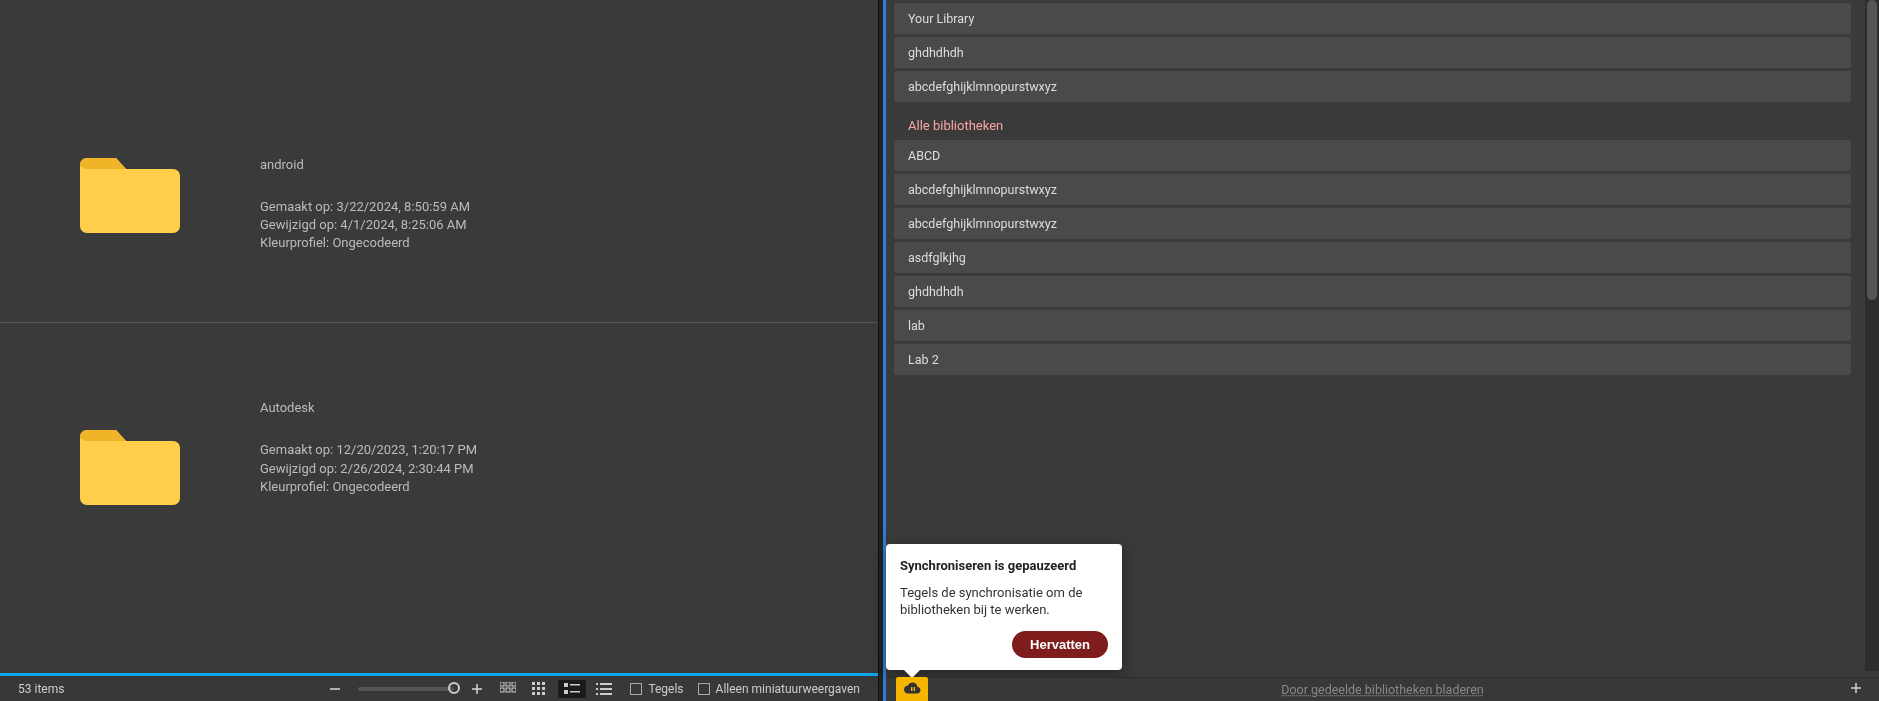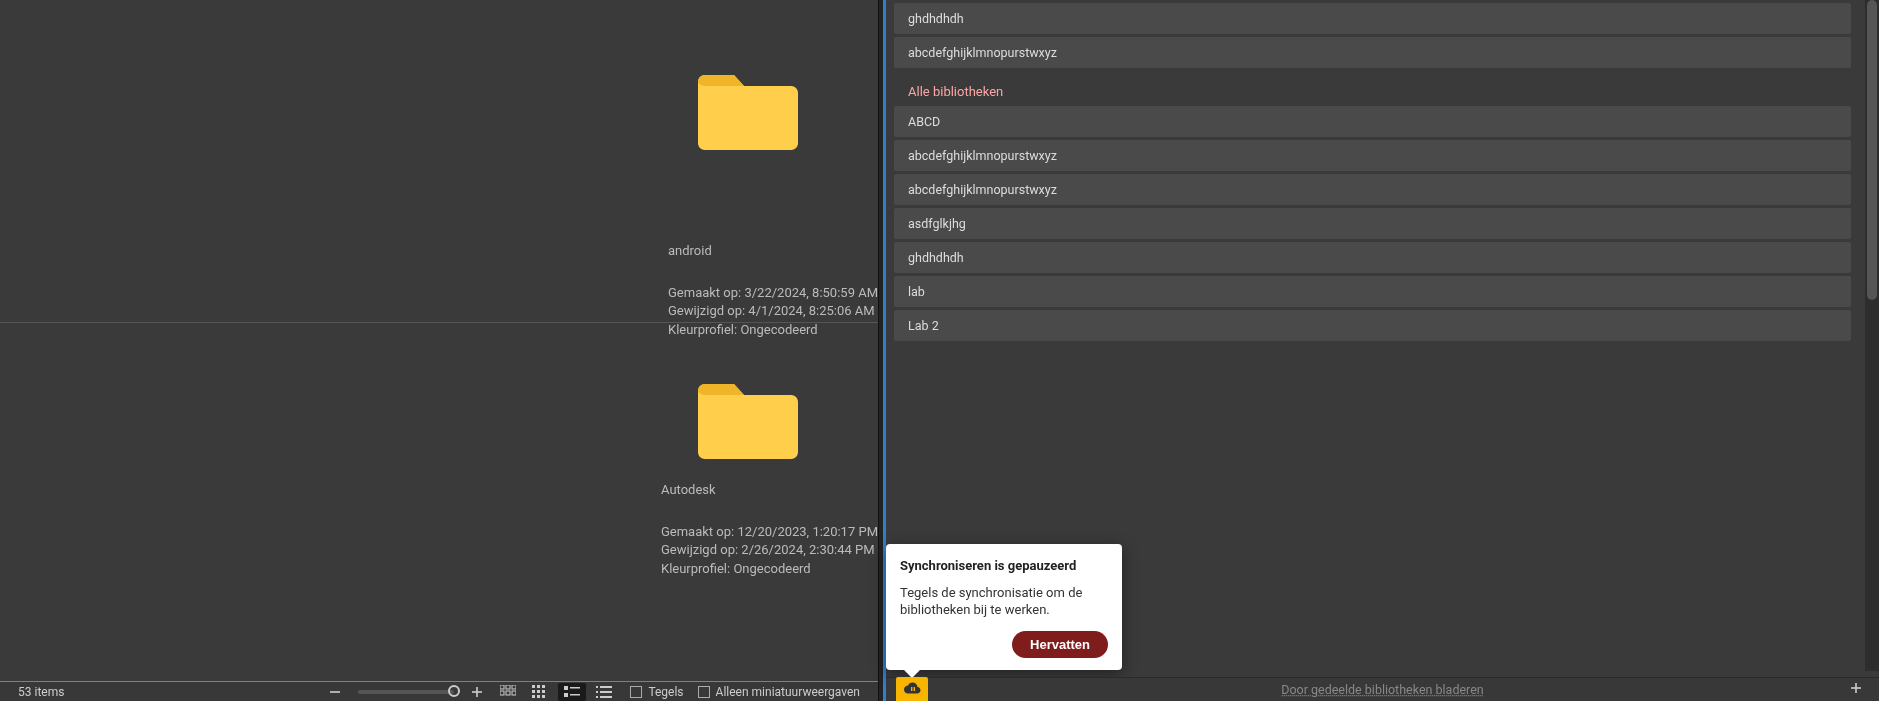--- a/index.html
+++ b/index.html
@@ -25,24 +25,23 @@
     position: relative;
     display: flex;
     flex-direction: column;
   }
   .file-list {
     flex: 1;
     overflow: hidden;
   }
   .file-row {
     display: flex;
-    align-items: flex-end;
+    align-items: center;
     border-top: 1px solid #555;
     height: 250px;
-    flex-direction: column;
   }
   .file-row:first-child { border-top: none; }
   .file-thumb {
     width: 260px;
     display: flex;
     align-items: center;
     justify-content: center;
     padding-top: 70px;
   }
   .folder-icon svg { width: 104px; height: 82px; }
@@ -50,23 +49,23 @@
     flex: 1;
     padding-top: 18px;
     font-size: 13px;
     line-height: 1.4;
     color: #ddd;
   }
   .file-name { margin-bottom: 24px; font-size: 13px; }
   .file-meta div { color: #bbb; }
   
   .left-statusbar {
-    height: 20px;
+    height: 28px;
     background: #383838;
-    border-top: 1px solid #0ea5e9;
+    border-top: 3px solid #0ea5e9;
     display: flex;
     align-items: center;
     font-size: 12px;
     color: #ccc;
     padding: 0 18px;
   }
   .spacer { flex: 1; }
   .sb-btn {
     display: inline-flex;
     align-items: center;
@@ -346,20 +345,21 @@
       <span class="chk"></span>
       <span>Alleen miniatuurweergaven</span>
     </div>
   </div>
 
   <div class="divider"></div>
 
   <div class="right-panel">
 
     <div class="lib-scroll">
+      <div class="lib-item">Your Library</div>
       <div class="lib-item">ghdhdhdh</div>
       <div class="lib-item">abcdefghijklmnopurstwxyz</div>
 
       <div class="lib-heading">Alle bibliotheken</div>
 
       <div class="lib-item">ABCD</div>
       <div class="lib-item">abcdefghijklmnopurstwxyz</div>
       <div class="lib-item">abcdefghijklmnopurstwxyz</div>
       <div class="lib-item">asdfglkjhg</div>
       <div class="lib-item">ghdhdhdh</div>

